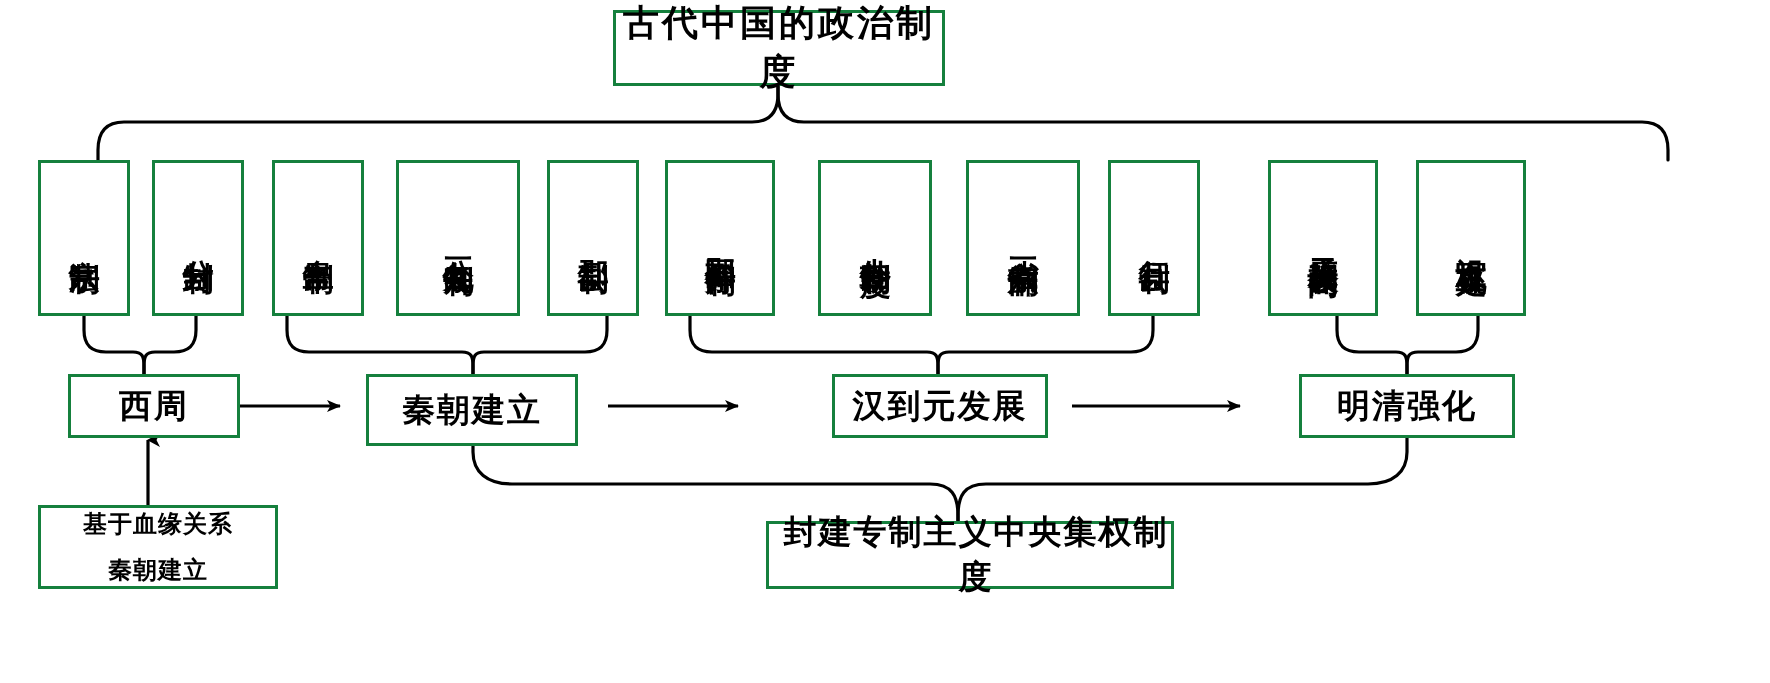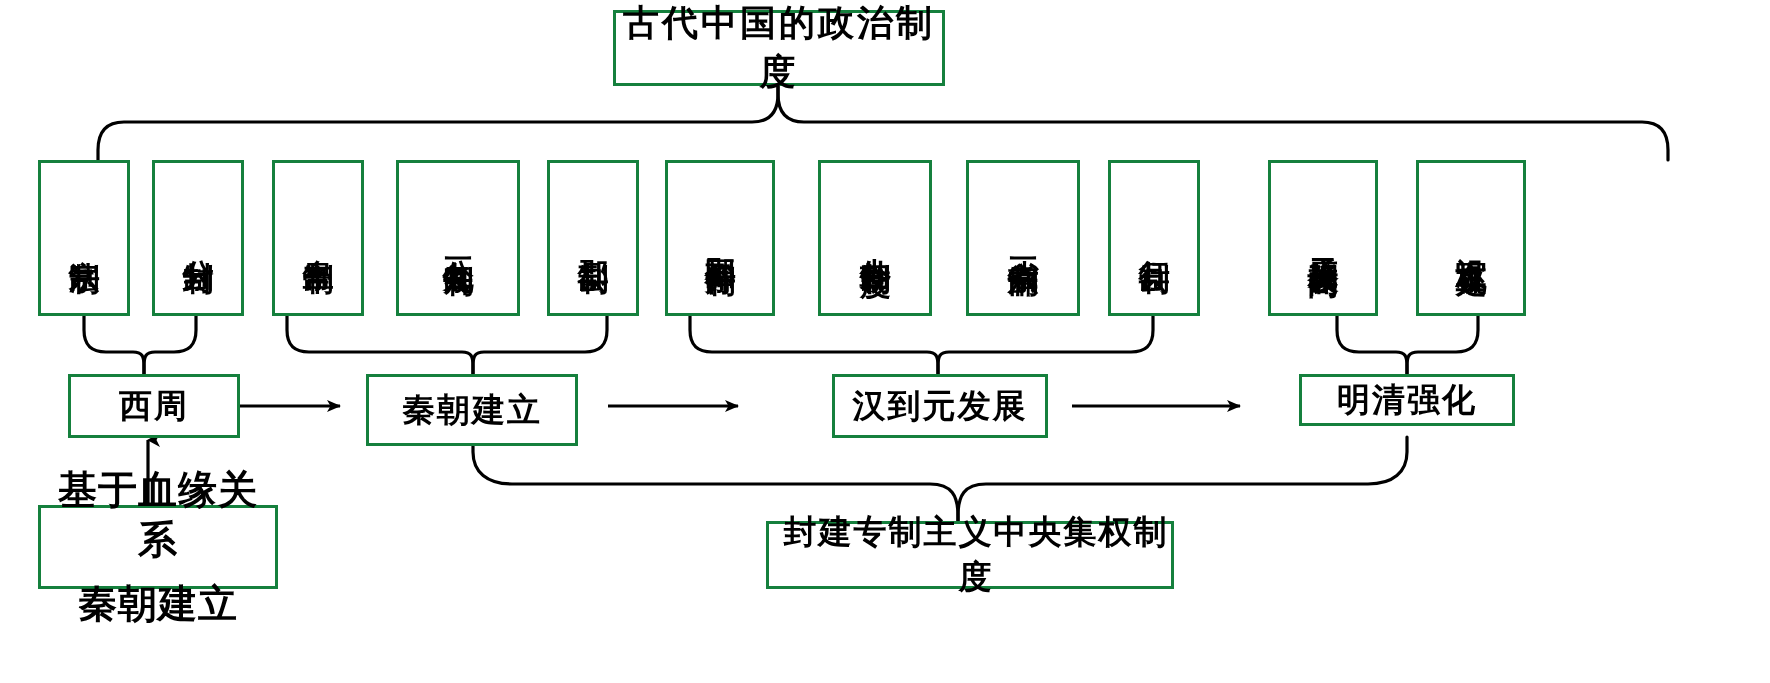--- a/index.html
+++ b/index.html
@@ -59,21 +59,21 @@
     font-weight:600;
     letter-spacing:3px;
   }
   .bottom-node{
     font-size:33px;
     font-weight:600;
     letter-spacing:2px;
     padding-left:12px;
   }
   .note-node{
-    font-size:39px;
+    font-size:24px;
     font-weight:700;
     line-height:1.28;
     letter-spacing:1px;
     gap:15px;
   }
   .note-node .ntext{display:block;}
 </style>
 </head>
 <body>
 
@@ -197,21 +197,21 @@
   </div>
 
   <div class="node hnode" style="left:366px; top:374px; width:212px; height:72px;">
     <span>秦朝建立</span>
   </div>
 
   <div class="node hnode" style="left:832px; top:374px; width:216px; height:64px;">
     <span>汉到元发展</span>
   </div>
 
-  <div class="node hnode" style="left:1299px; top:374px; width:216px; height:52px;">
+  <div class="node hnode" style="left:1299px; top:374px; width:216px; height:64px;">
     <span>明清强化</span>
   </div>
 
   <div class="node note-node" style="left:38px; top:505px; width:240px; height:84px; flex-direction:column;">
     <span class="ntext">基于血缘关系</span>
     <span class="ntext">秦朝建立</span>
   </div>
 
   <div class="node bottom-node" style="left:766px; top:521px; width:408px; height:68px;">
     <span>封建专制主义中央集权制度</span>

